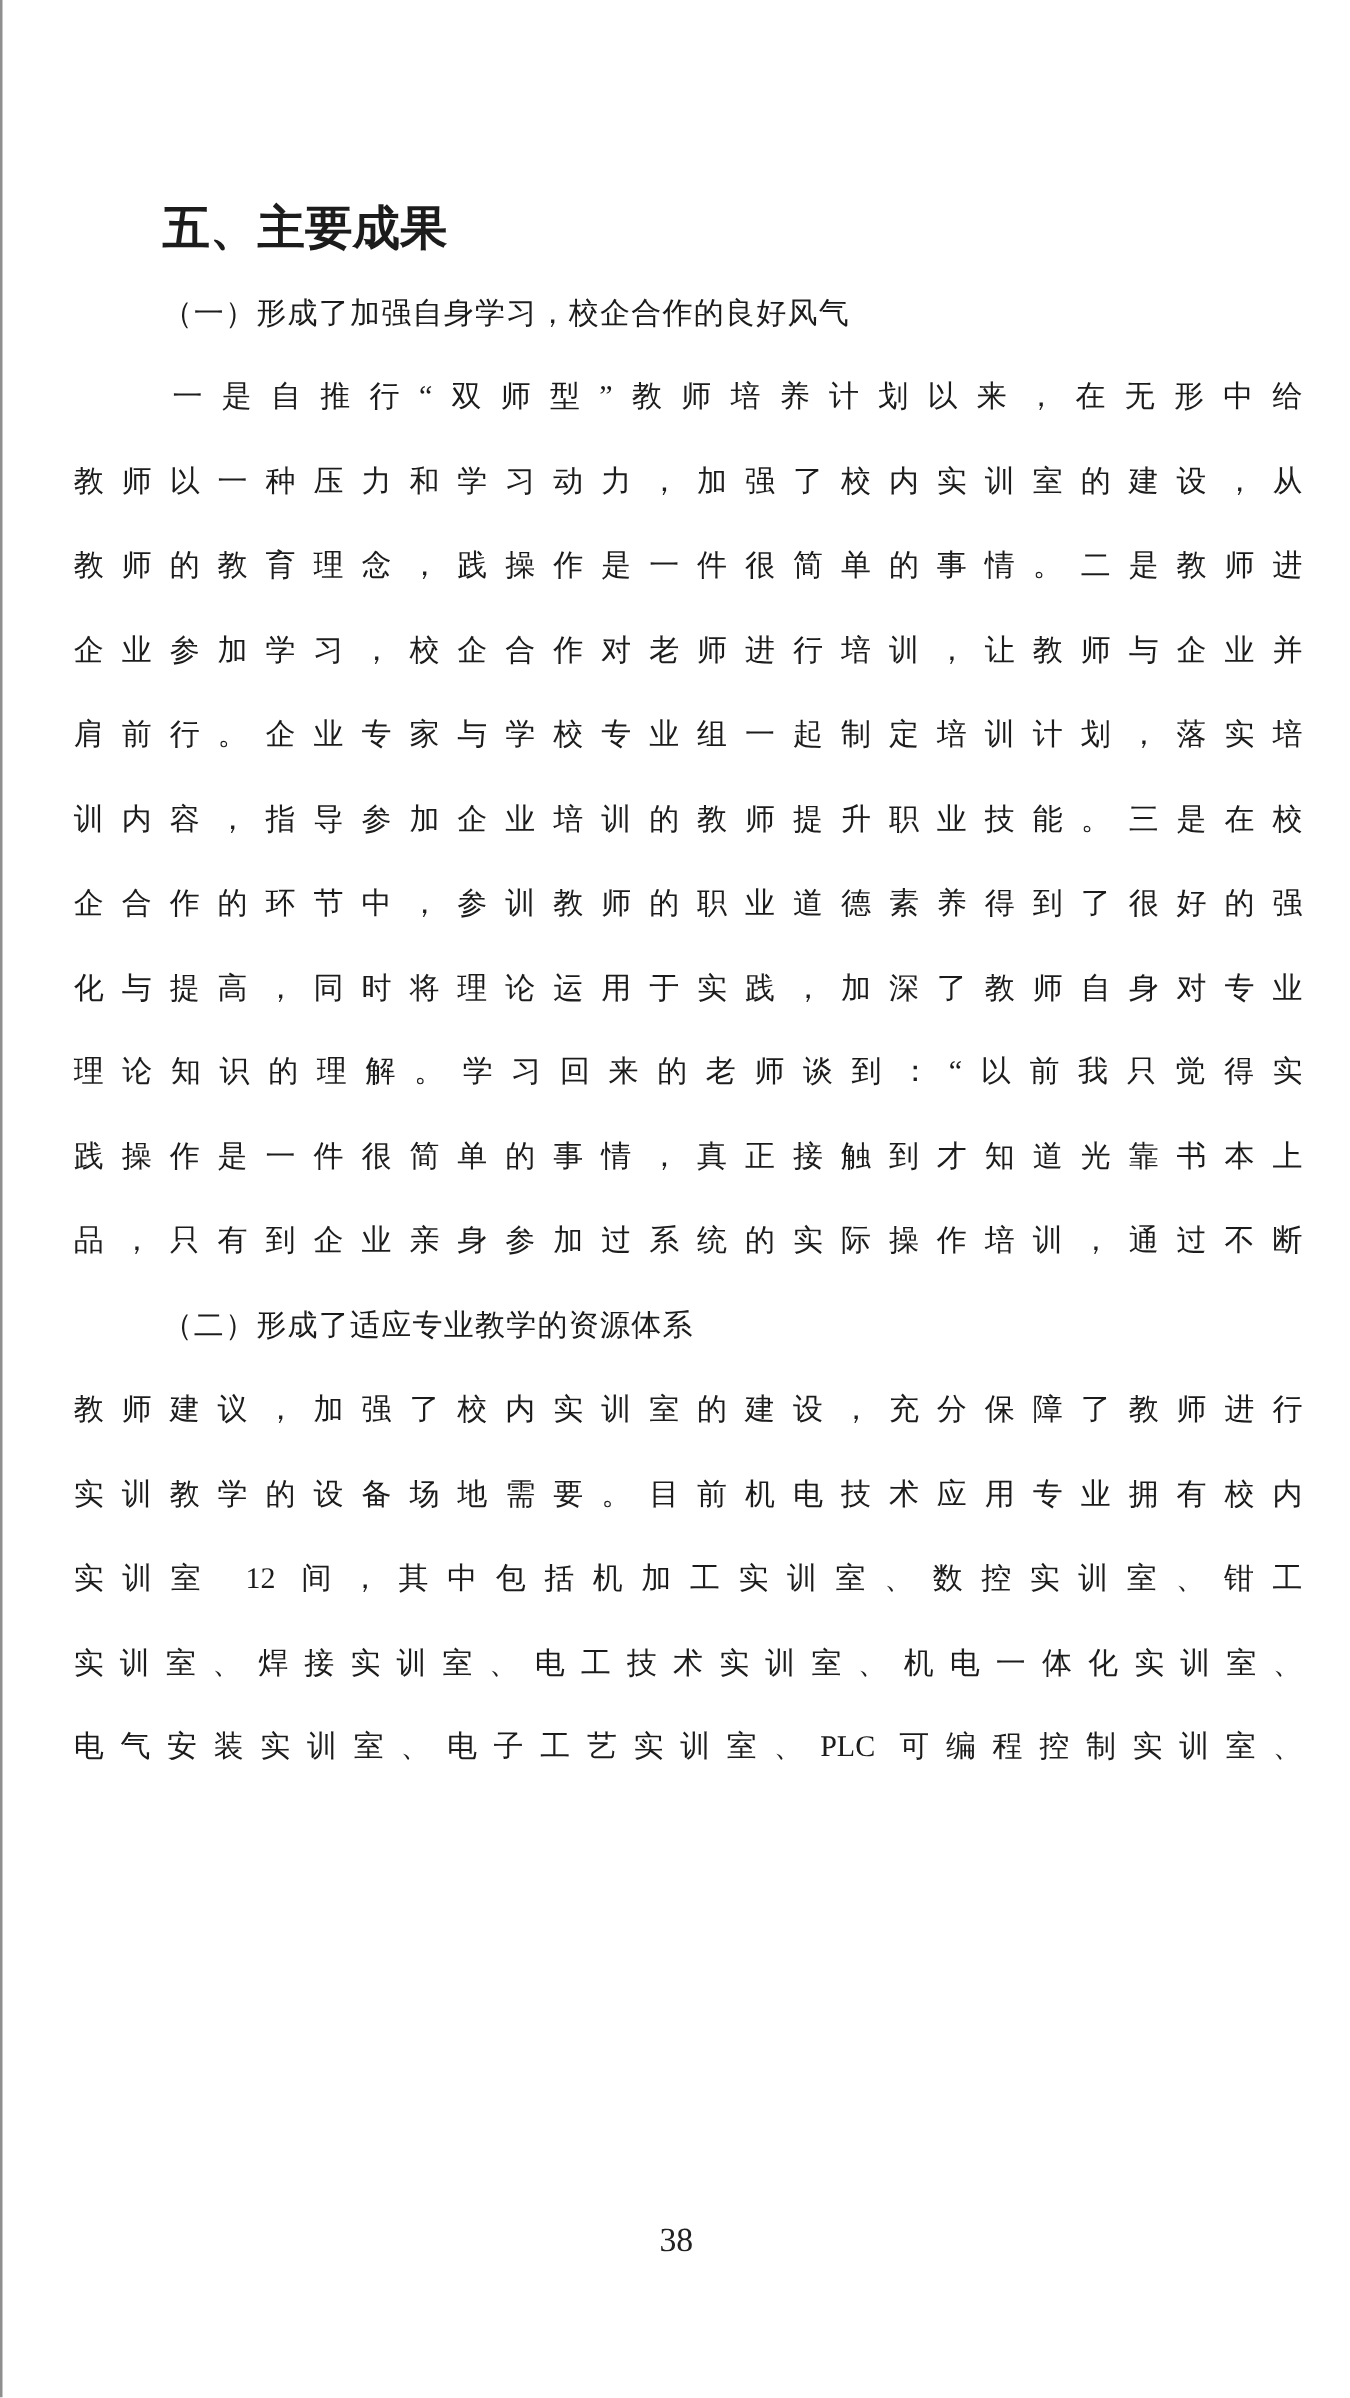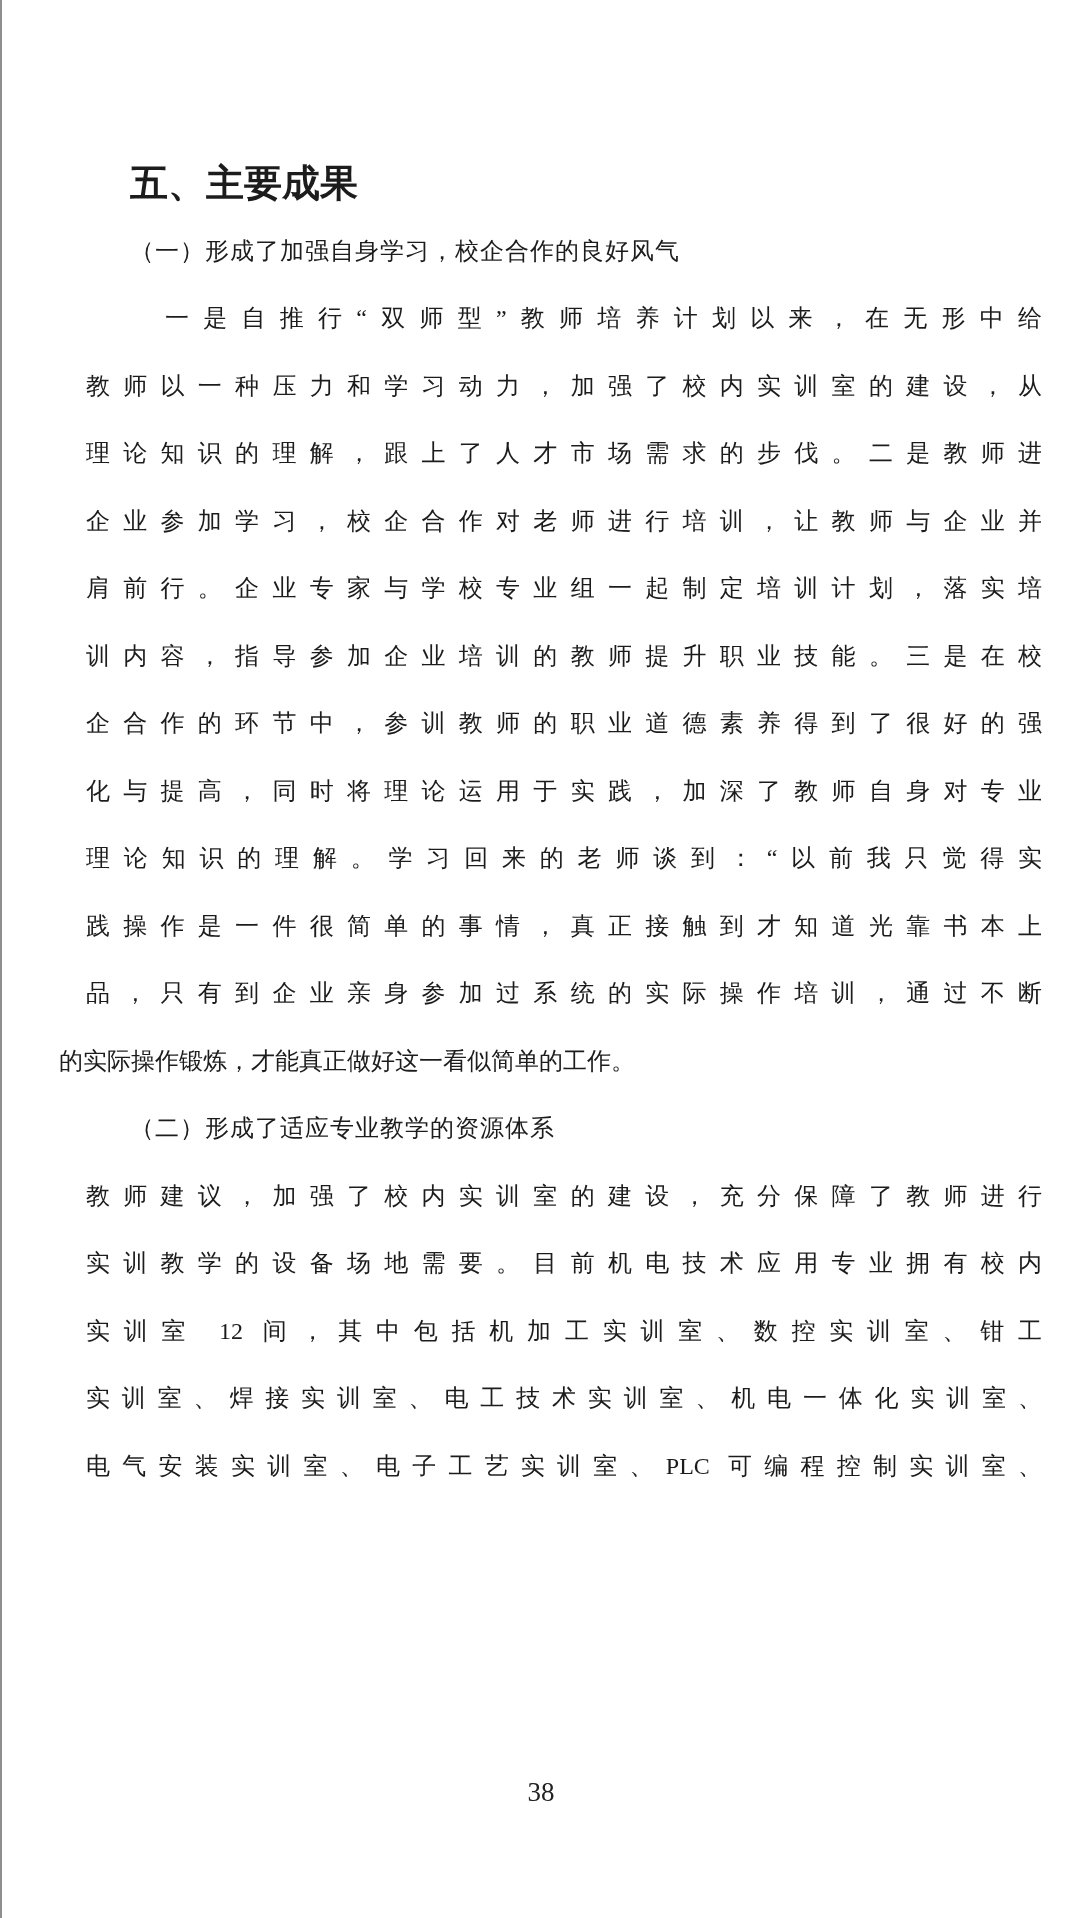--- a/index.html
+++ b/index.html
@@ -36,21 +36,20 @@
   .ln {
     font-size: 24px;
     line-height: 67.5px;
     height: 67.5px;
     text-align: left;
   }
   .j {
     text-align: justify;
     text-align-last: justify;
     text-justify: inter-character;
-    margin-left: 27px;
   }
   .sub {
     padding-left: 71px;
     letter-spacing: 1px;
     white-space: nowrap;
   }
   .first {
     text-indent: 79px;
   }
   .footer {
@@ -68,30 +67,29 @@
 </head>
 <body>
 
 <div class="page">
   <div class="content">
     <div class="h">五、主要成果</div>
 
     <div class="ln sub">（一）形成了加强自身学习，校企合作的良好风气</div>
     <div class="ln j first">一是自推行“双师型”教师培养计划以来，在无形中给</div>
     <div class="ln j">教师以一种压力和学习动力，加强了校内实训室的建设，从</div>
-    <div class="ln j">理论知识的理解，跟上了人才市场需求的步伐。二是教师进</div>
+    <div class="ln j">教师的教育理念，践操作是一件很简单的事情。二是教师进</div>
     <div class="ln j">企业参加学习，校企合作对老师进行培训，让教师与企业并</div>
     <div class="ln j">肩前行。企业专家与学校专业组一起制定培训计划，落实培</div>
     <div class="ln j">训内容，指导参加企业培训的教师提升职业技能。三是在校</div>
     <div class="ln j">企合作的环节中，参训教师的职业道德素养得到了很好的强</div>
     <div class="ln j">化与提高，同时将理论运用于实践，加深了教师自身对专业</div>
     <div class="ln j">理论知识的理解。学习回来的老师谈到：“以前我只觉得实</div>
     <div class="ln j">践操作是一件很简单的事情，真正接触到才知道光靠书本上</div>
     <div class="ln j">品，只有到企业亲身参加过系统的实际操作培训，通过不断</div>
-    <div class="ln">的实际操作锻炼，才能真正做好这一看似简单的工作。</div>
     <div class="ln sub">（二）形成了适应专业教学的资源体系</div>
     <div class="ln j">教师建议，加强了校内实训室的建设，充分保障了教师进行</div>
     <div class="ln j">实训教学的设备场地需要。目前机电技术应用专业拥有校内</div>
     <div class="ln j">实训室 12 间，其中包括机加工实训室、数控实训室、钳工</div>
     <div class="ln j">实训室、焊接实训室、电工技术实训室、机电一体化实训室、</div>
     <div class="ln j">电气安装实训室、电子工艺实训室、PLC 可编程控制实训室、</div>
   </div>
 
   <div class="footer">38</div>
 </div>

